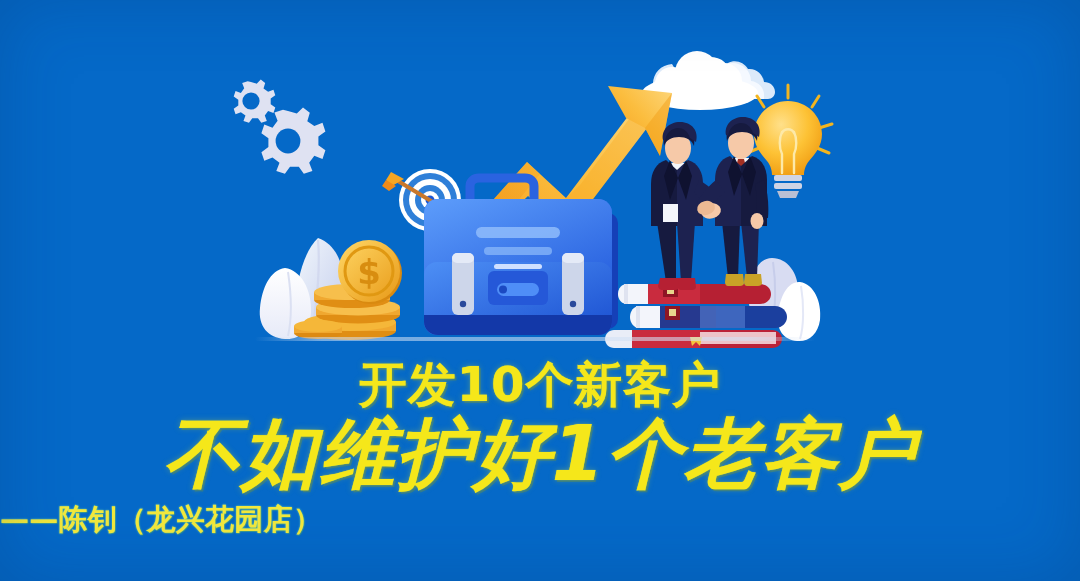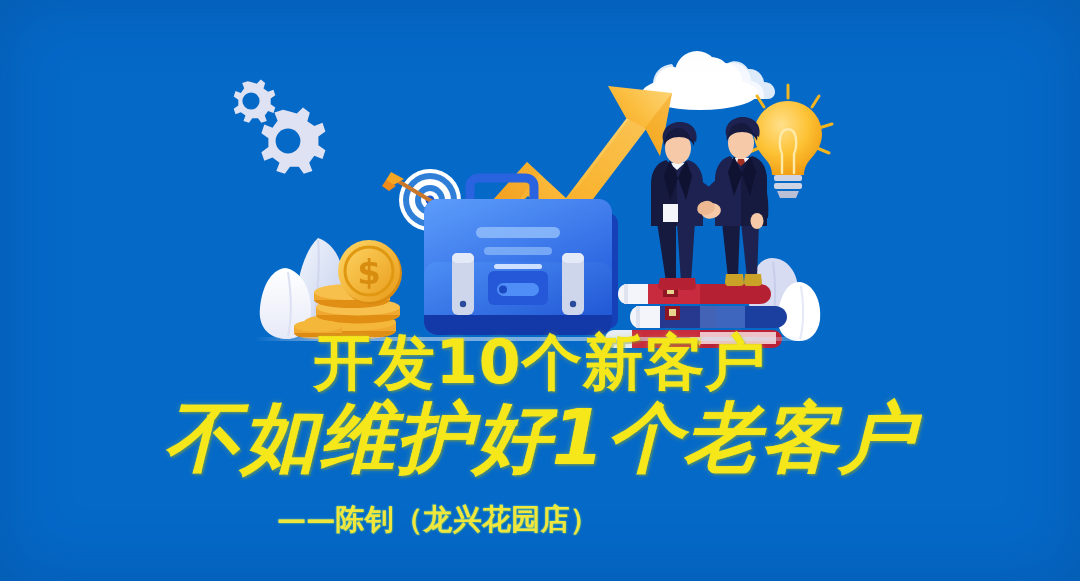--- a/index.html
+++ b/index.html
@@ -33,27 +33,27 @@
     color:#f5e71a;
     font-weight:700;
     letter-spacing:.02em;
     line-height:1.02;
     text-shadow:
       0 0 1px #c9d83a,
       2px 2px 0 rgba(120,150,40,.35),
       0 0 6px rgba(200,220,60,.35);
     white-space:nowrap;
   }
-  #hl1{font-size:60px;}
+  #hl1{font-size:48px;margin-top:28px;}
   #hl2{font-size:76px;margin-top:6px;font-style:italic;}
 
   
   #attribution{
     position:absolute;left:0;top:500px;width:968px;
-    text-align:center;padding-right:92px;box-sizing:border-box;
+    padding-right:92px;box-sizing:border-box;
   }
   #attribution .attr-text{
     color:#f2e83c;font-size:29px;font-weight:700;letter-spacing:.01em;
     text-shadow:0 0 2px #7fe0a8, 1px 1px 0 rgba(60,140,90,.5);
     white-space:nowrap;
   }
 
   
   #vignette{
     position:absolute;inset:0;pointer-events:none;

